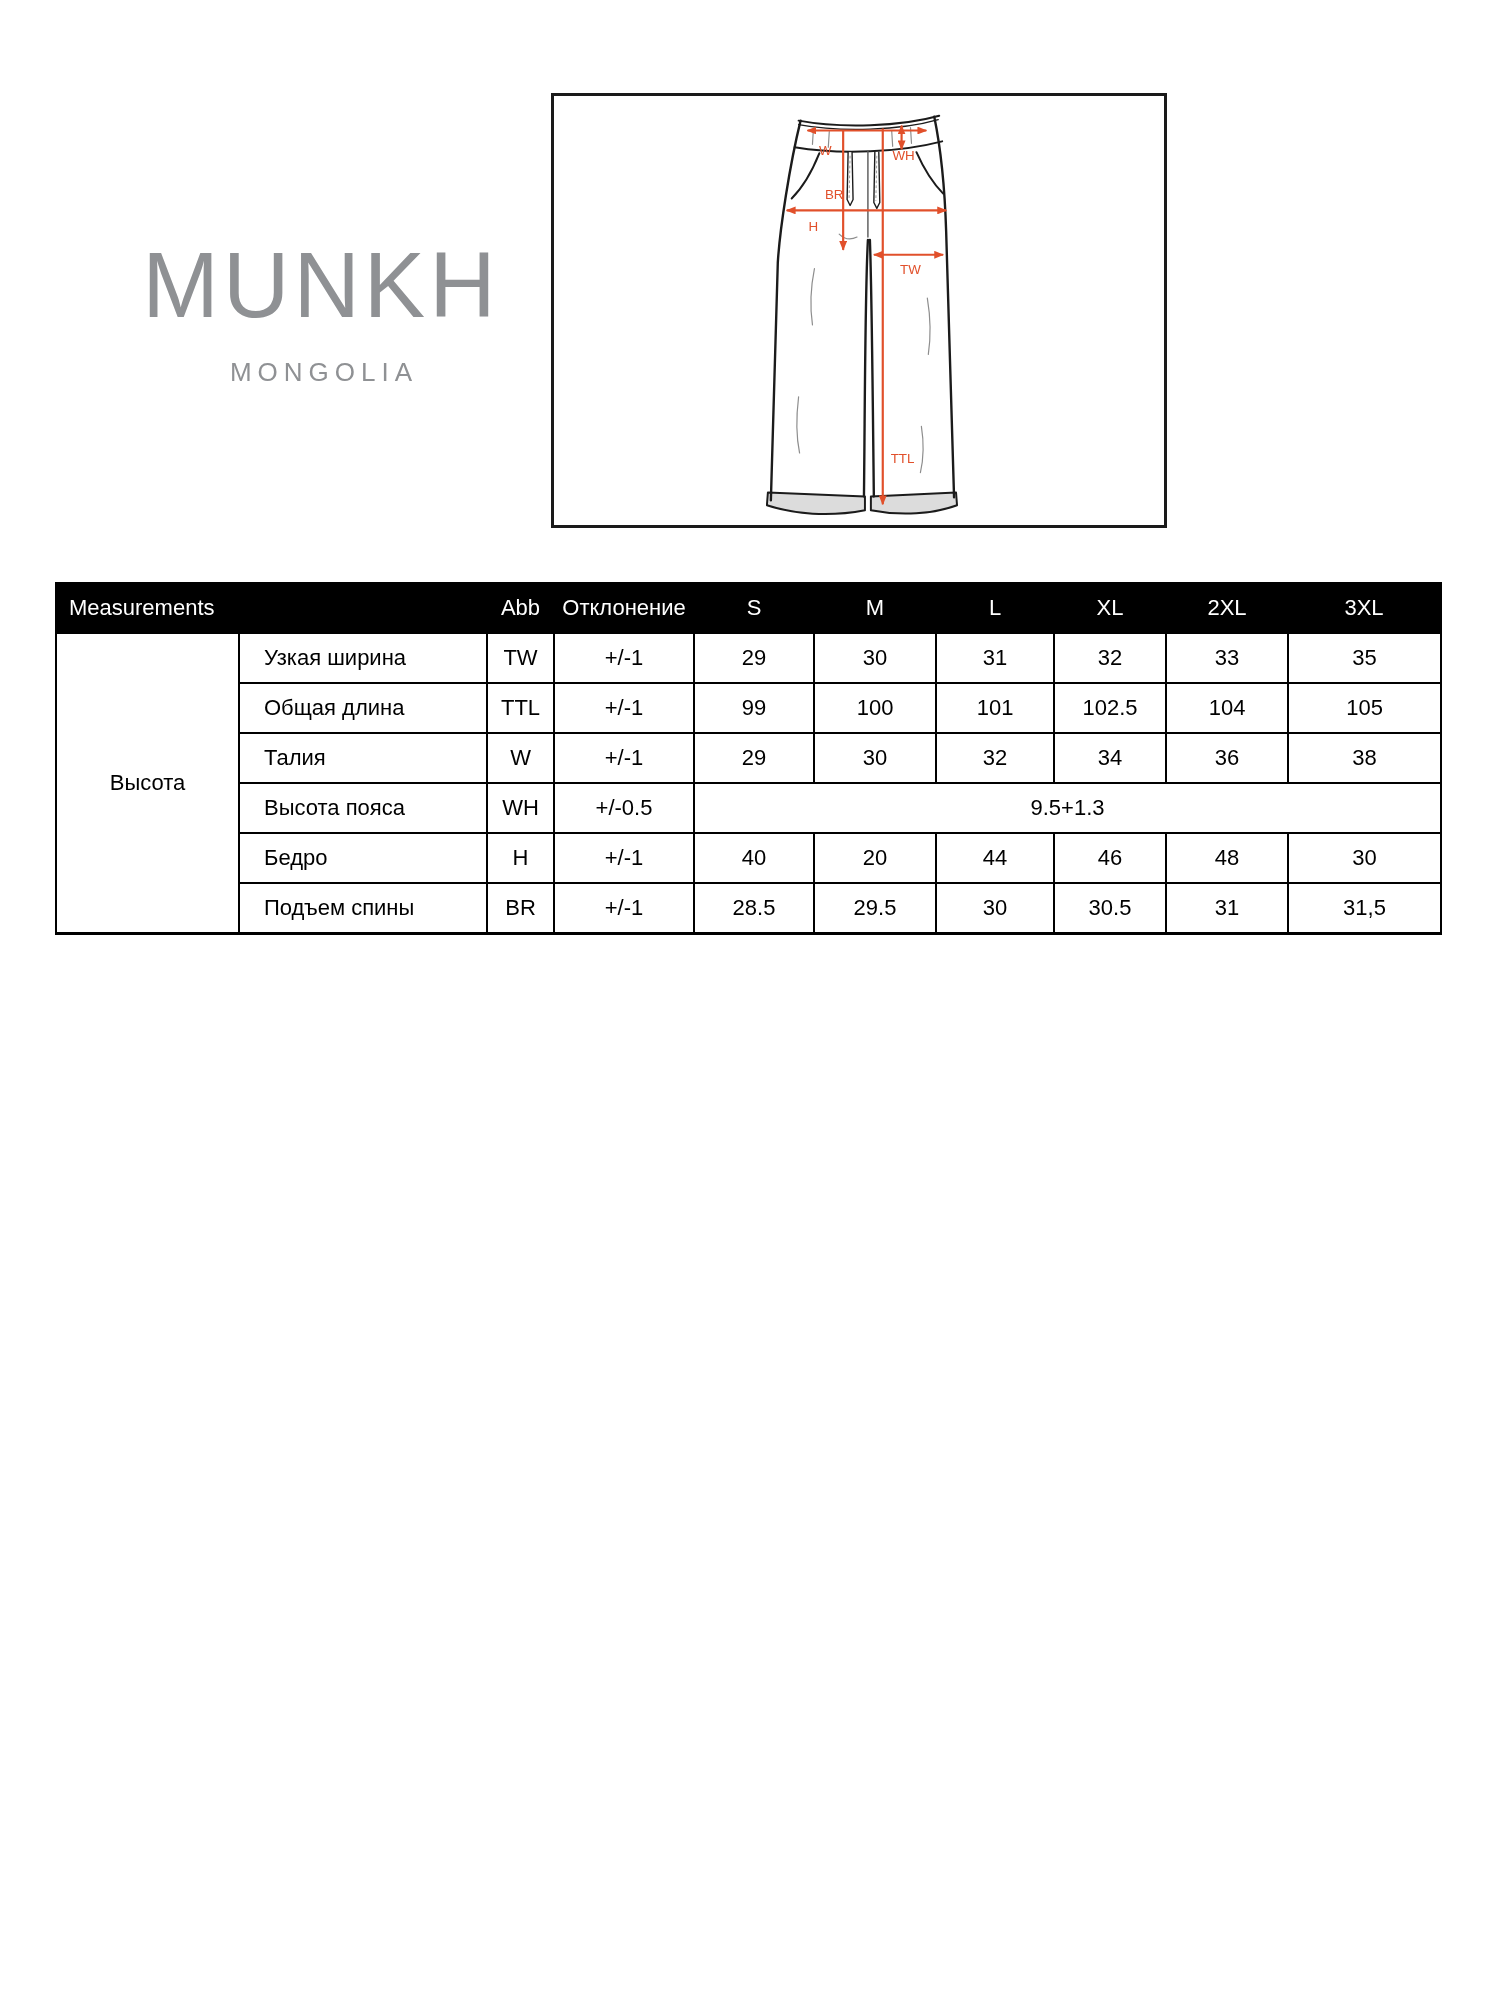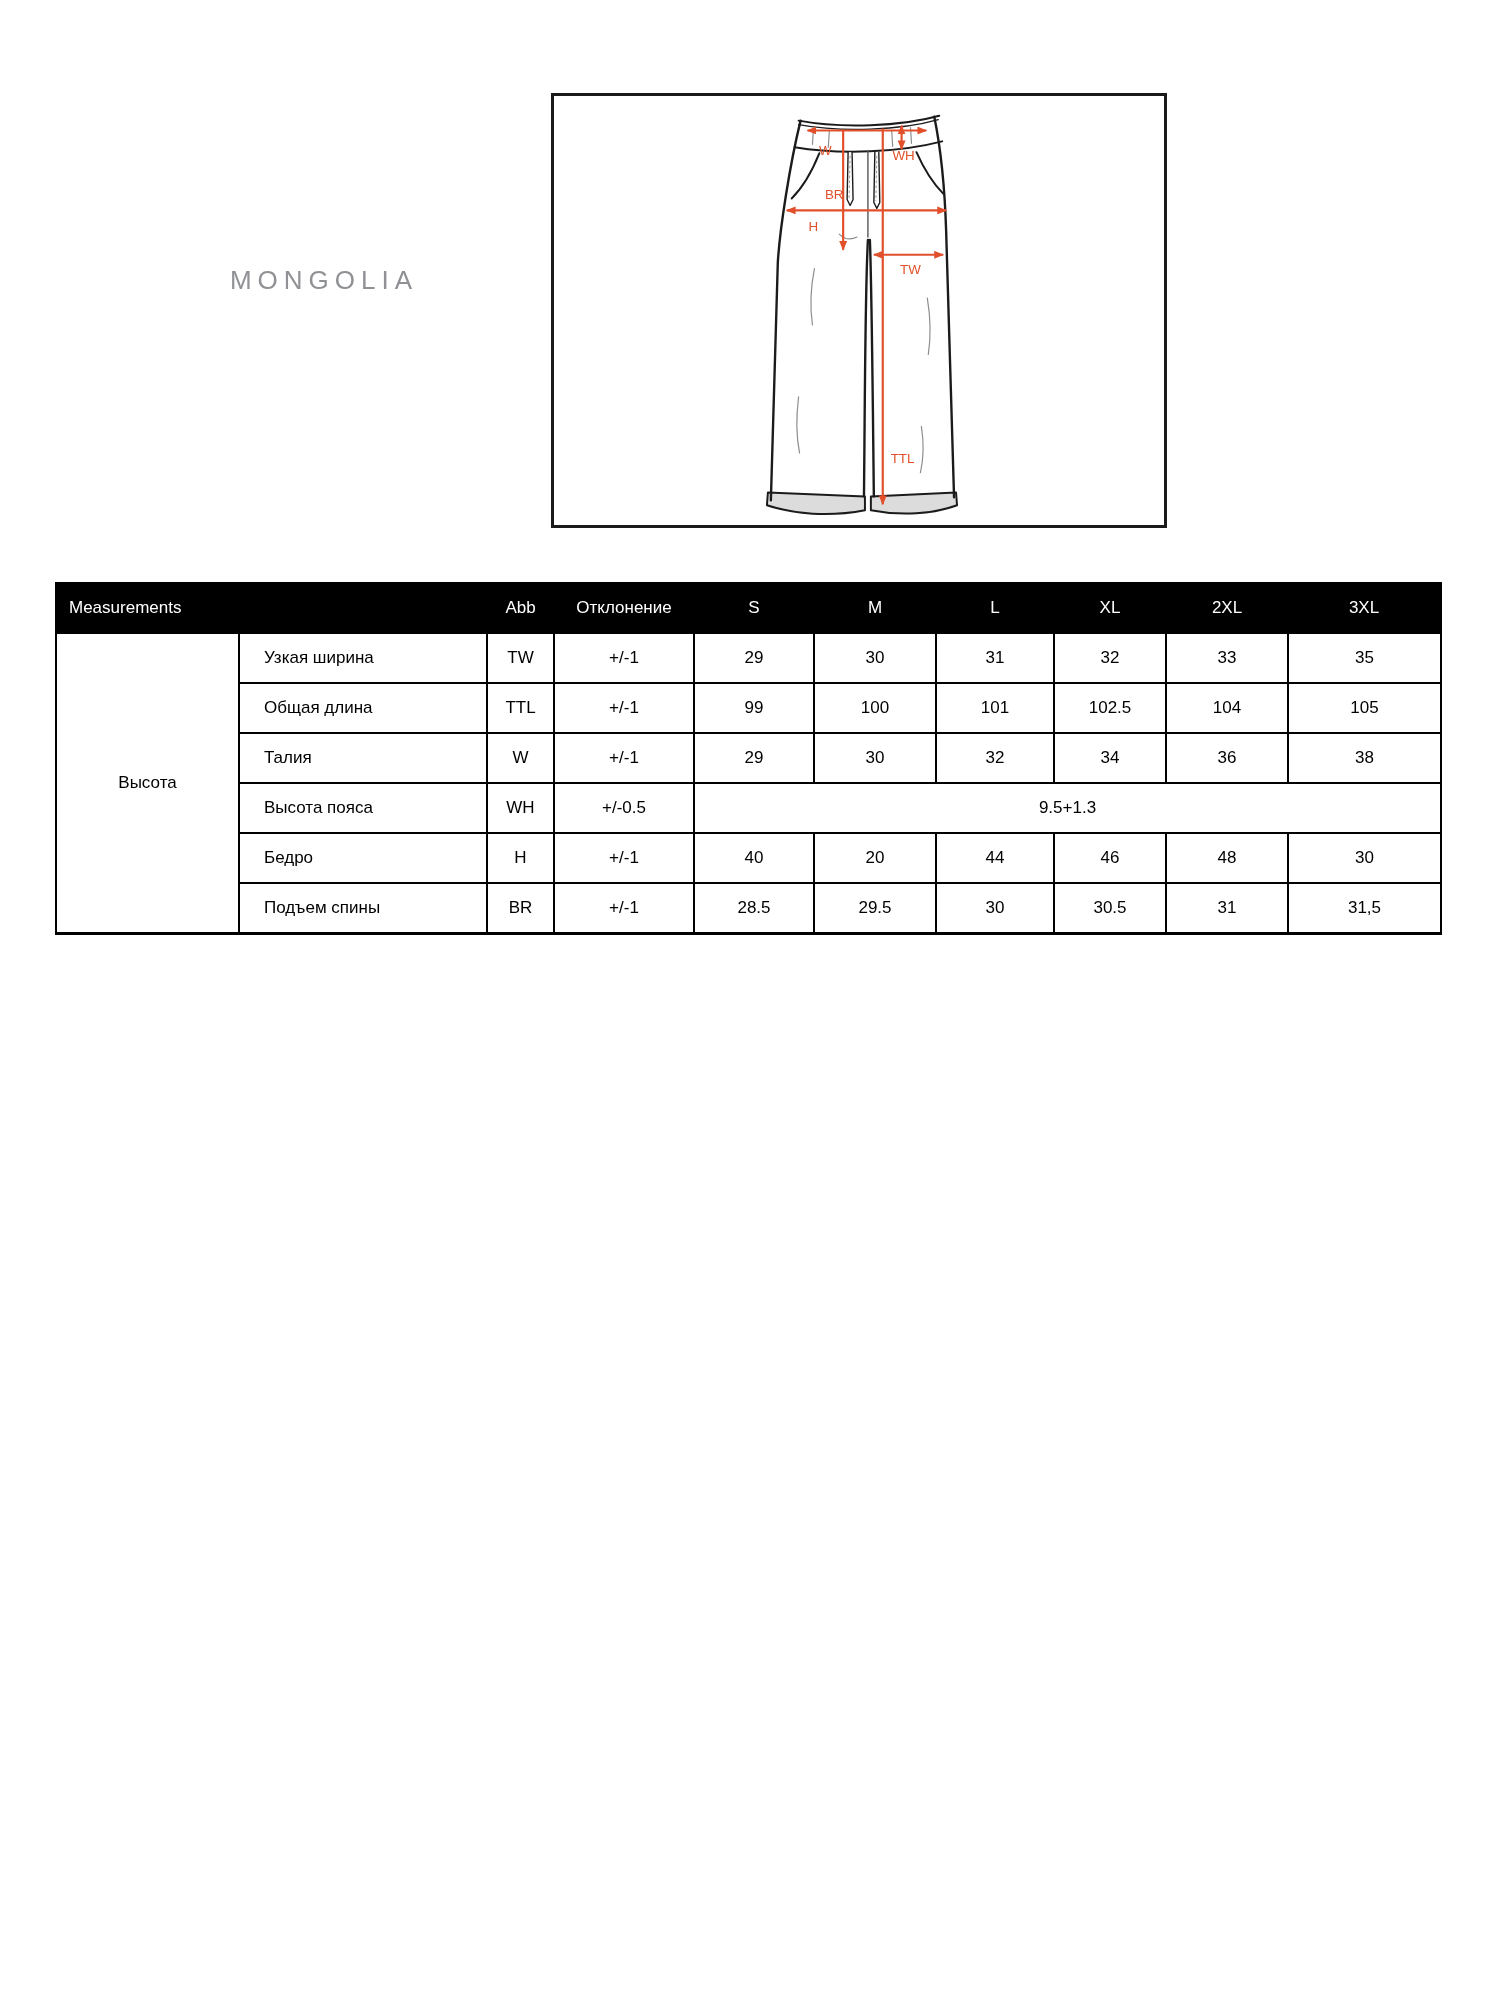--- a/index.html
+++ b/index.html
@@ -12,33 +12,34 @@
   .brand-sub{font-size:26px;line-height:1;letter-spacing:6px;margin-top:28px;text-indent:6px;}
 
   
   .diagram-box{position:absolute;left:551px;top:93px;width:616px;height:435px;
                border:3px solid #1a1a1a;box-sizing:border-box;background:#fff;}
   .diagram-box svg{display:block;width:100%;height:100%;}
   .m-label{font-family:"Liberation Sans","DejaVu Sans",sans-serif;font-size:13.5px;fill:#E1502B;}
 
   
   .size-table{position:absolute;left:55px;top:582px;width:1385px;border-collapse:collapse;
-              table-layout:fixed;font-size:17px;}
+              table-layout:fixed;font-size:22px;}
   .size-table th{background:#000;color:#fff;font-weight:400;height:48px;border:none;padding:0;}
   .size-table th.h-meas{text-align:left;padding-left:12px;}
   .size-table td{border:2px solid #000;height:48px;text-align:center;vertical-align:middle;padding:0;background:#fff;}
   .size-table td.c-label{text-align:left;padding-left:24px;}
   .size-table{border:2px solid #000;border-bottom:3px solid #000;}
 </style>
 </head>
 <body>
 
 <div class="page">
 
   <div class="brand">
+    <div class="brand-name">MUNKH</div>
     <div class="brand-sub">MONGOLIA</div>
   </div>
 
   <div class="diagram-box">
     <svg viewBox="0 0 616 435" preserveAspectRatio="none">
       <defs>
         <marker id="arr" viewBox="0 0 10 8" refX="9" refY="4" markerWidth="10" markerHeight="8" markerUnits="userSpaceOnUse" orient="auto-start-reverse">
           <path d="M0,0 L10,4 L0,8 Z" fill="#E1502B"></path>
         </marker>
       </defs>

